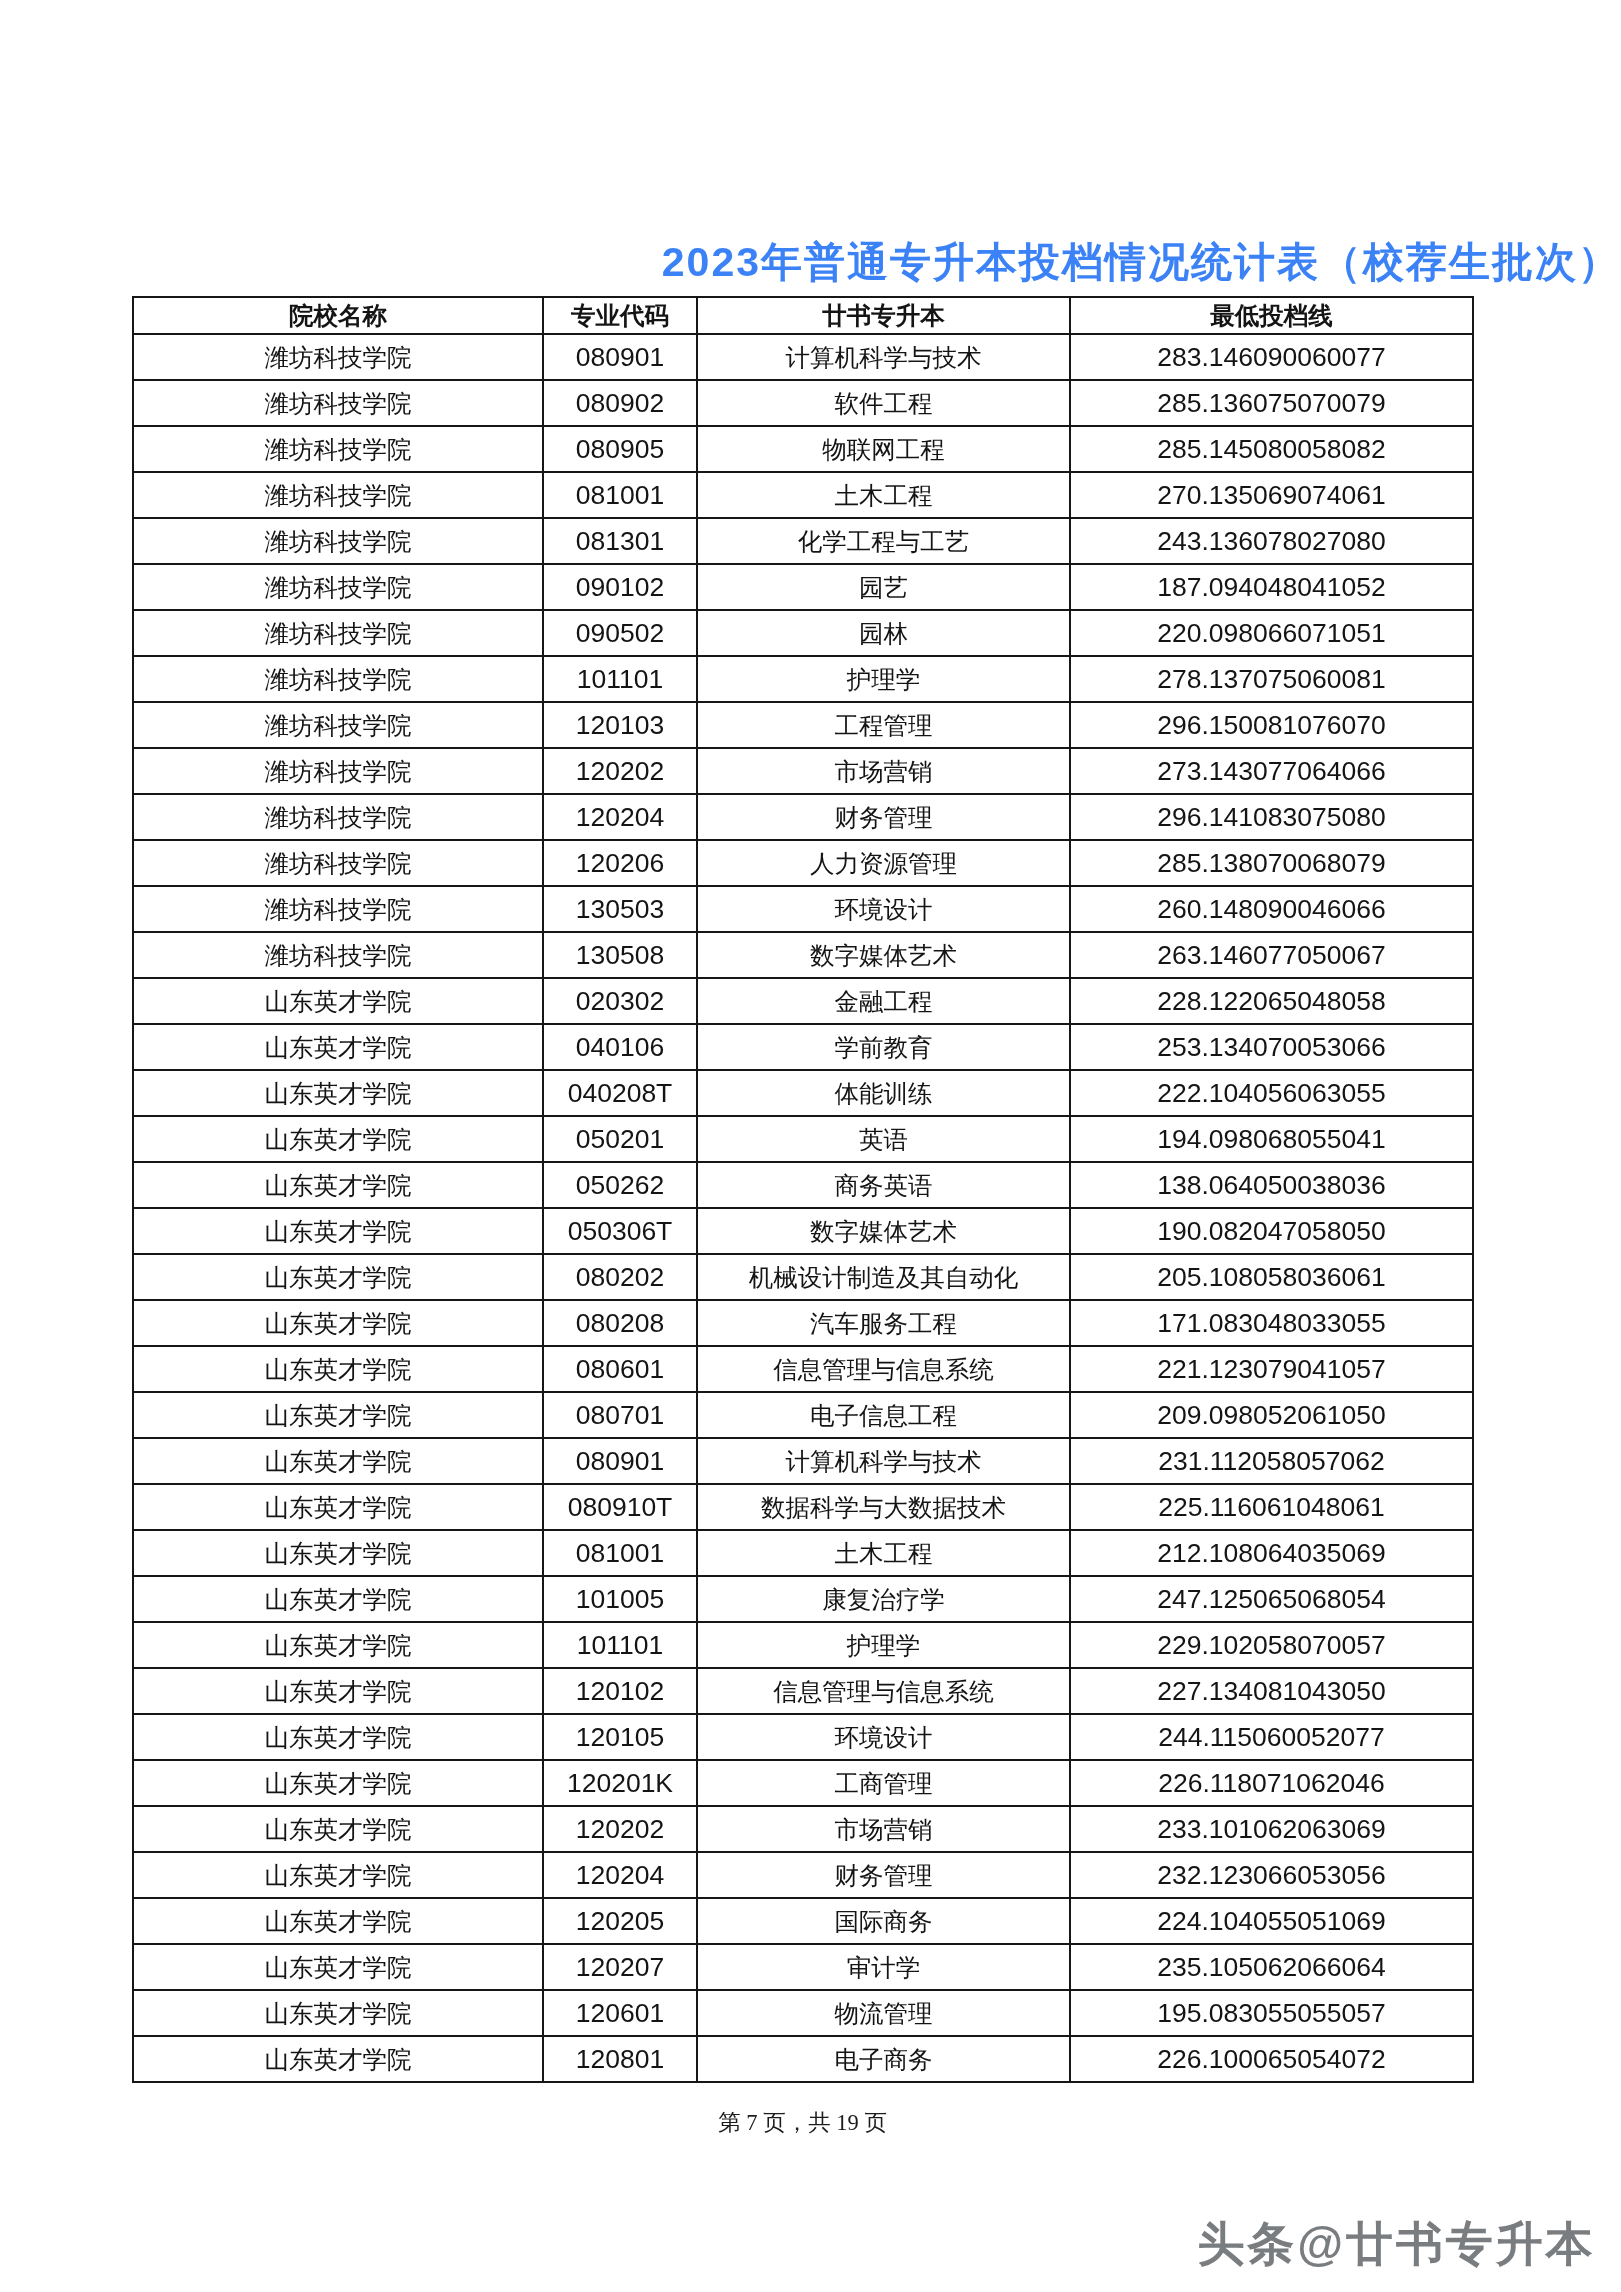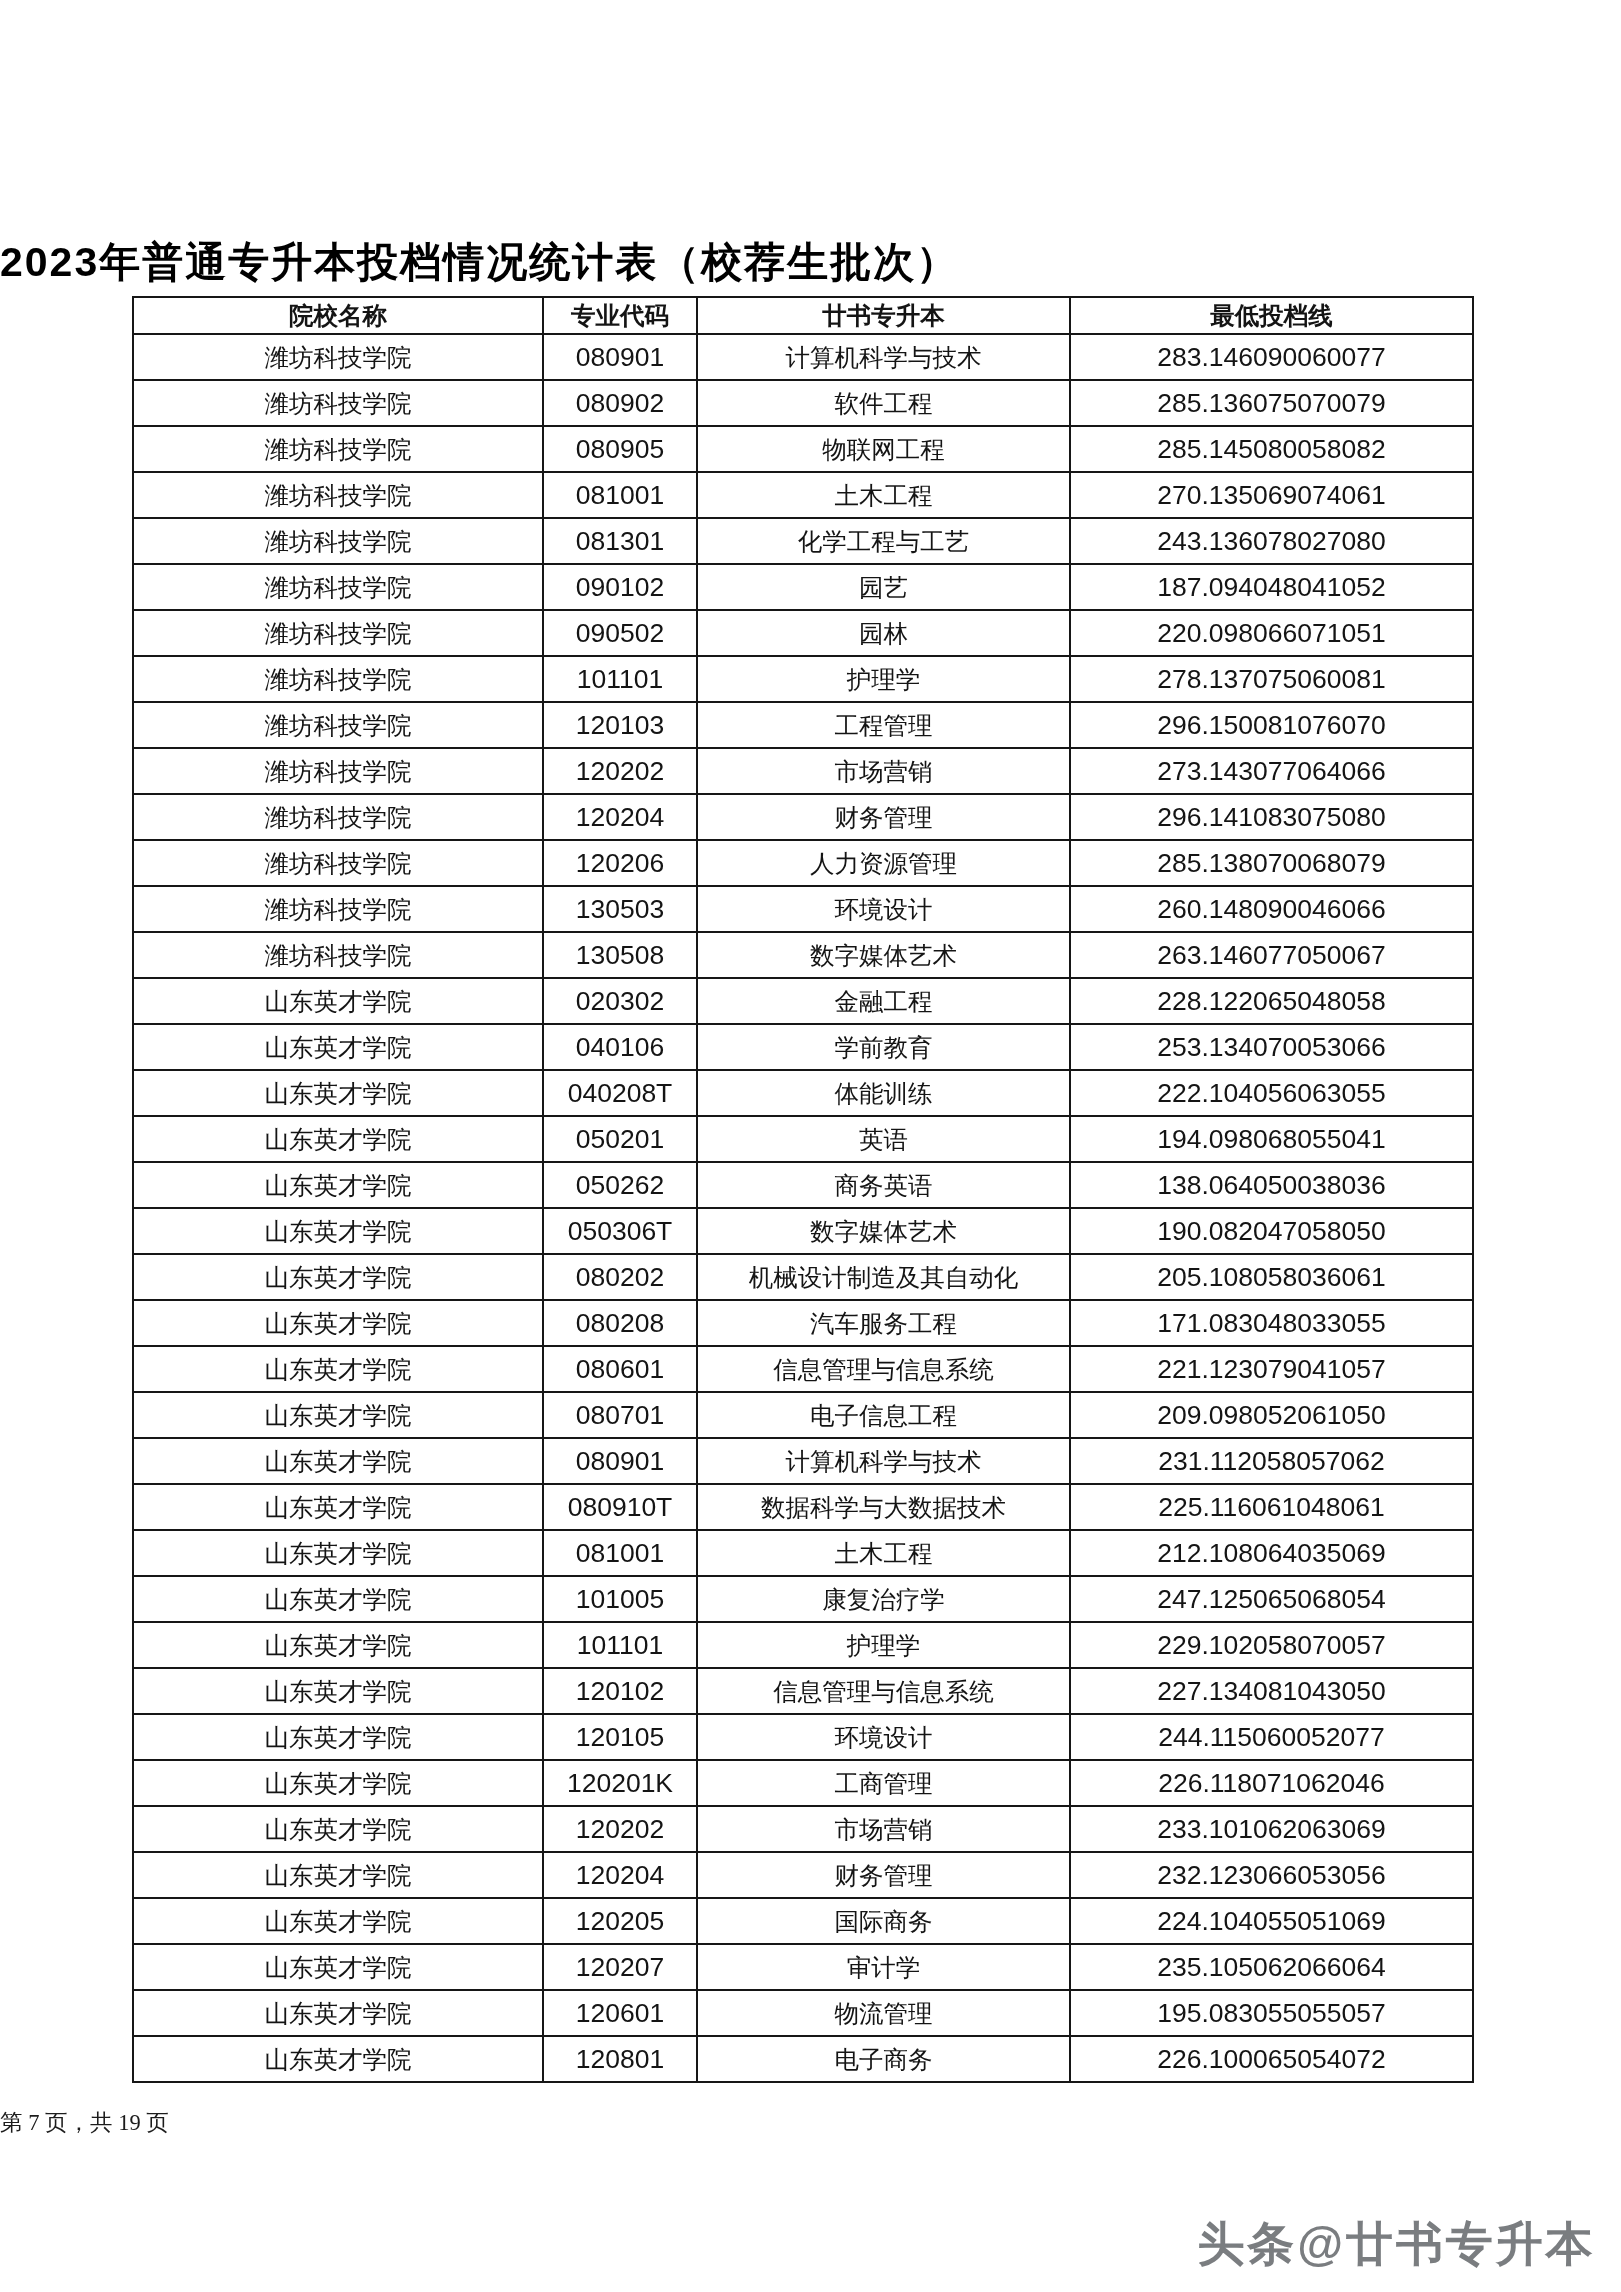--- a/index.html
+++ b/index.html
@@ -8,26 +8,26 @@
     width: 1621px; height: 2293px;
     background: #ffffff;
     position: relative;
     font-family: "Liberation Serif", serif;
     color: #141414;
     overflow: hidden;
   }
   .doc-title {
     position: absolute;
     top: 235px; left: 0; width: 100%;
-    text-align: left;
+    text-align: right;
     font-family: "Liberation Sans", sans-serif;
     font-weight: 700;
     font-size: 41px;
     letter-spacing: 2px;
-    color: #000000;
+    color: #3b82f6;
   }
   .score-table {
     position: absolute;
     left: 132px; top: 296px;
     width: 1340px;
     border-collapse: collapse;
     table-layout: fixed;
     border: 2.9px solid #161616;
   }
   .score-table th, .score-table td {
@@ -48,21 +48,21 @@
   }
   .score-table td { height: 46px; }
   td.c-college, td.c-major { font-size: 24.5px; }
   td.c-code, td.c-score {
     font-family: "Liberation Sans", sans-serif;
     font-size: 26.5px;
   }
   .page-footer {
     position: absolute;
     top: 2107px; left: 0; width: 1605px;
-    text-align: left;
+    text-align: center;
     font-size: 22.5px;
     color: #1c1c1c;
   }
   .watermark {
     position: absolute;
     top: 2213px; right: 25.5px;
     font-family: "Liberation Sans", sans-serif;
     font-weight: 700;
     font-size: 47px;
     letter-spacing: 2.9px;

